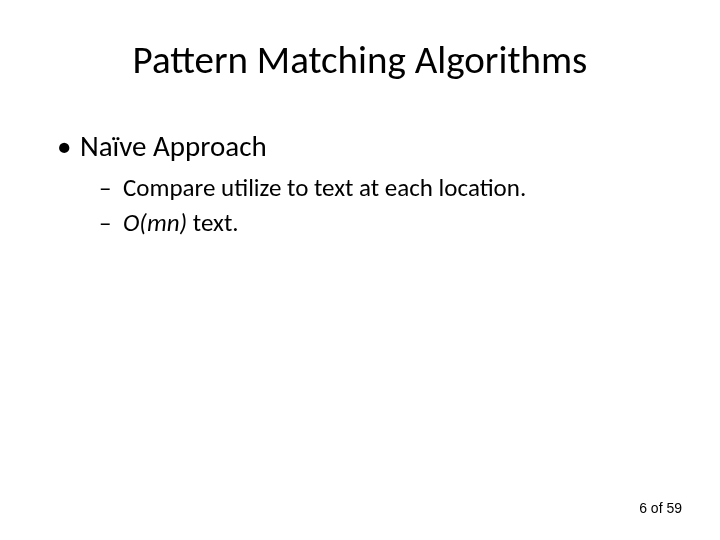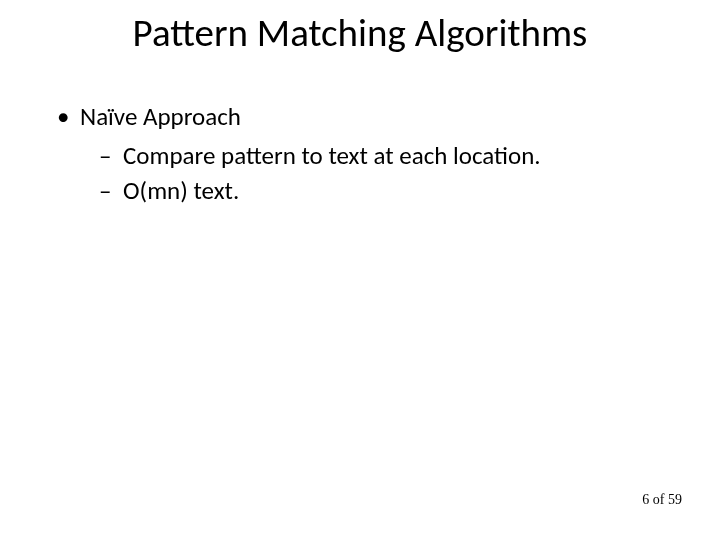--- a/index.html
+++ b/index.html
@@ -8,35 +8,35 @@
       height: 540px;
       background: #ffffff;
       font-family: Calibri, "Segoe UI", Arial, sans-serif;
       color: #000;
       position: relative;
       overflow: hidden;
     }
     .slide {
       width: 100%;
       height: 100%;
-      padding: 9px 55px 0 55px;
+      padding: 36px 55px 0 55px;
       position: relative;
     }
     .title {
       font-size: 39px;
       font-weight: 400;
       text-align: center;
       margin-bottom: 45px;
       letter-spacing: 0px;
     }
     .content {
       padding-left: 0;
     }
     .bullet-1 {
-      font-size: 25px;
+      font-size: 29px;
       margin-bottom: 8px;
       padding-left: 25px;
       position: relative;
     }
     .bullet-1::before {
       content: "•";
       position: absolute;
       left: 2px;
       top: 0;
     }
@@ -46,37 +46,38 @@
       padding-left: 68px;
       position: relative;
     }
     .bullet-2::before {
       content: "–";
       position: absolute;
       left: 44px;
       top: 0;
     }
     .italic {
+      font-style: italic;
     }
     .spacer {
       height: 55px;
     }
     .footer {
       position: absolute;
-      bottom: 32px;
+      bottom: 24px;
       right: 38px;
       font-size: 14px;
-      font-family: Liberation Serif, serif;
+      font-family: Liberation Sans, sans-serif;
     }
   </style>
 </head>
 <body>
 
 <div class="slide">
   <h1 class="title">Pattern Matching Algorithms</h1>
   <div class="content">
     <div class="bullet-1">Naïve Approach</div>
-    <div class="bullet-2">Compare pattern to text at each location.</div>
+    <div class="bullet-2">Compare utilize to text at each location.</div>
     <div class="bullet-2"><span class="italic">O(mn)</span><span> text.</span></div>
     <div class="spacer"></div>
   </div>
   <div class="footer">6 of 59</div>
 </div>
 
 </body></html>

